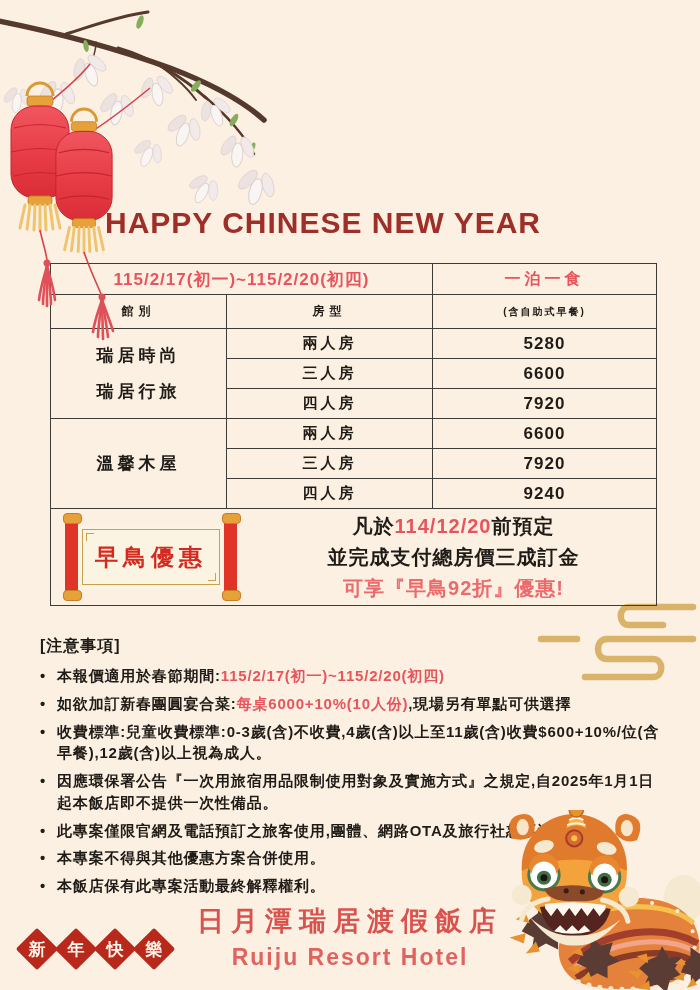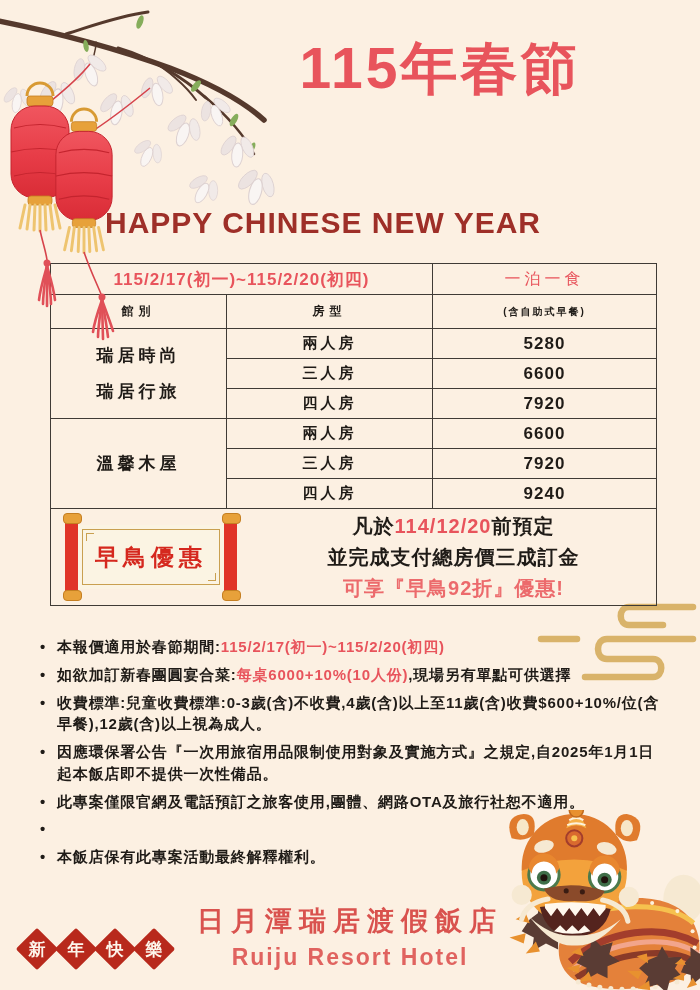--- a/index.html
+++ b/index.html
@@ -17,21 +17,21 @@
   .title-block { position:absolute; left:185px; right:5px; top:36px; z-index:2; text-align:center;
     color:var(--accent); font-weight:800; font-size:57px; line-height:1.14; letter-spacing:3px; }
   .subtitle { position:absolute; left:105px; right:10px; top:206px; 
     color:var(--dark-red); font-weight:800; font-size:30px; letter-spacing:1px; }
   
   .price-table { position:absolute; left:50px; top:263px; width:606px; z-index:2;
     border-collapse:collapse; table-layout:fixed; color:var(--ink); }
   .price-table td { border:1.6px solid var(--border); text-align:center; vertical-align:middle; padding:2px 4px; }
   .r-period td { height:31px; }
   .c-period { color:var(--accent); font-weight:800; font-size:17px; letter-spacing:1px; }
-  .c-plan   { color:var(--accent); font-weight:400; font-size:16px; letter-spacing:4px; }
+  .c-plan   { color:var(--accent); font-weight:700; font-size:16px; letter-spacing:4px; }
   .r-head td { height:34px; font-weight:700; }
   .c-colhead { font-size:12px; letter-spacing:5px; }
   .c-breakfast { font-size:10px; letter-spacing:2px; }
   .c-hotel { font-size:17px; font-weight:700; letter-spacing:4px; }
   .c-hotel div { line-height:2.1; }
   .r-price td { height:30px; }
   .c-room  { font-size:15px; font-weight:700; letter-spacing:3px; }
   .c-price { font-size:17px; font-weight:600; letter-spacing:1px; }
   .r-early td { height:97px; padding:0; }
   .early-wrap { display:flex; align-items:center; height:100%; }
@@ -152,21 +152,20 @@
       <path d="M 47 266 C 51 280 54 290 55 300"></path>
       <path d="M 102 300 C 97 314 94 324 93 332"></path>
         <path d="M 102 300 C 100 316 98 328 98 337"></path>
       <path d="M 102 300 L 103 339"></path>
         <path d="M 102 300 C 105 316 107 328 108 337"></path>
       <path d="M 102 300 C 107 314 111 324 113 331"></path>
     </g>
   </svg>
 
   <div class="title-block">
-    <div>115年春節</div>
   </div>
   <div class="subtitle">HAPPY CHINESE NEW YEAR</div>
 
   <table class="price-table">
     <colgroup>
         <col style="width:176px">
         <col style="width:206px">
         <col style="width:224px">
       </colgroup>
     <tbody>
@@ -232,20 +231,21 @@
               <div class="el2">並完成支付總房價三成訂金</div>
               <div class="el3">可享『早鳥92折』優惠!</div>
             </div>
           </div>
         </td>
       </tr>
     </tbody>
   </table>
 
   <div class="notes">
+    <div class="notes-heading">[注意事項]</div>
     <div id="notes-list">
         <div class="note-item">
           <span class="bullet">•</span>
           <span><span>本報價適用於春節期間:</span><span class="hl">115/2/17(初一)~115/2/20(初四)</span></span>
         </div>
         <div class="note-item">
           <span class="bullet">•</span>
           <span><span>如欲加訂新春團圓宴合菜:</span><span class="hl">每桌6000+10%(10人份)</span><span>,現場另有單點可供選擇</span></span>
         </div>
         <div class="note-item">
@@ -255,20 +255,21 @@
         <div class="note-item">
           <span class="bullet">•</span>
           <span><span>因應環保署公告『一次用旅宿用品限制使用對象及實施方式』之規定,自2025年1月1日起本飯店即不提供一次性備品。</span></span>
         </div>
         <div class="note-item">
           <span class="bullet">•</span>
           <span><span>此專案僅限官網及電話預訂之旅客使用,團體、網路OTA及旅行社恕不適用。</span></span>
         </div>
         <div class="note-item">
           <span class="bullet">•</span>
+          <span><span>本專案不得與其他優惠方案合併使用。</span></span>
         </div>
         <div class="note-item">
           <span class="bullet">•</span>
           <span><span>本飯店保有此專案活動最終解釋權利。</span></span>
         </div>
       </div>
   </div>
 
   <svg class="deco-cloud" viewBox="0 0 165 92">
     <g fill="none" stroke="#d9b36a" stroke-width="6.5" stroke-linecap="round">

